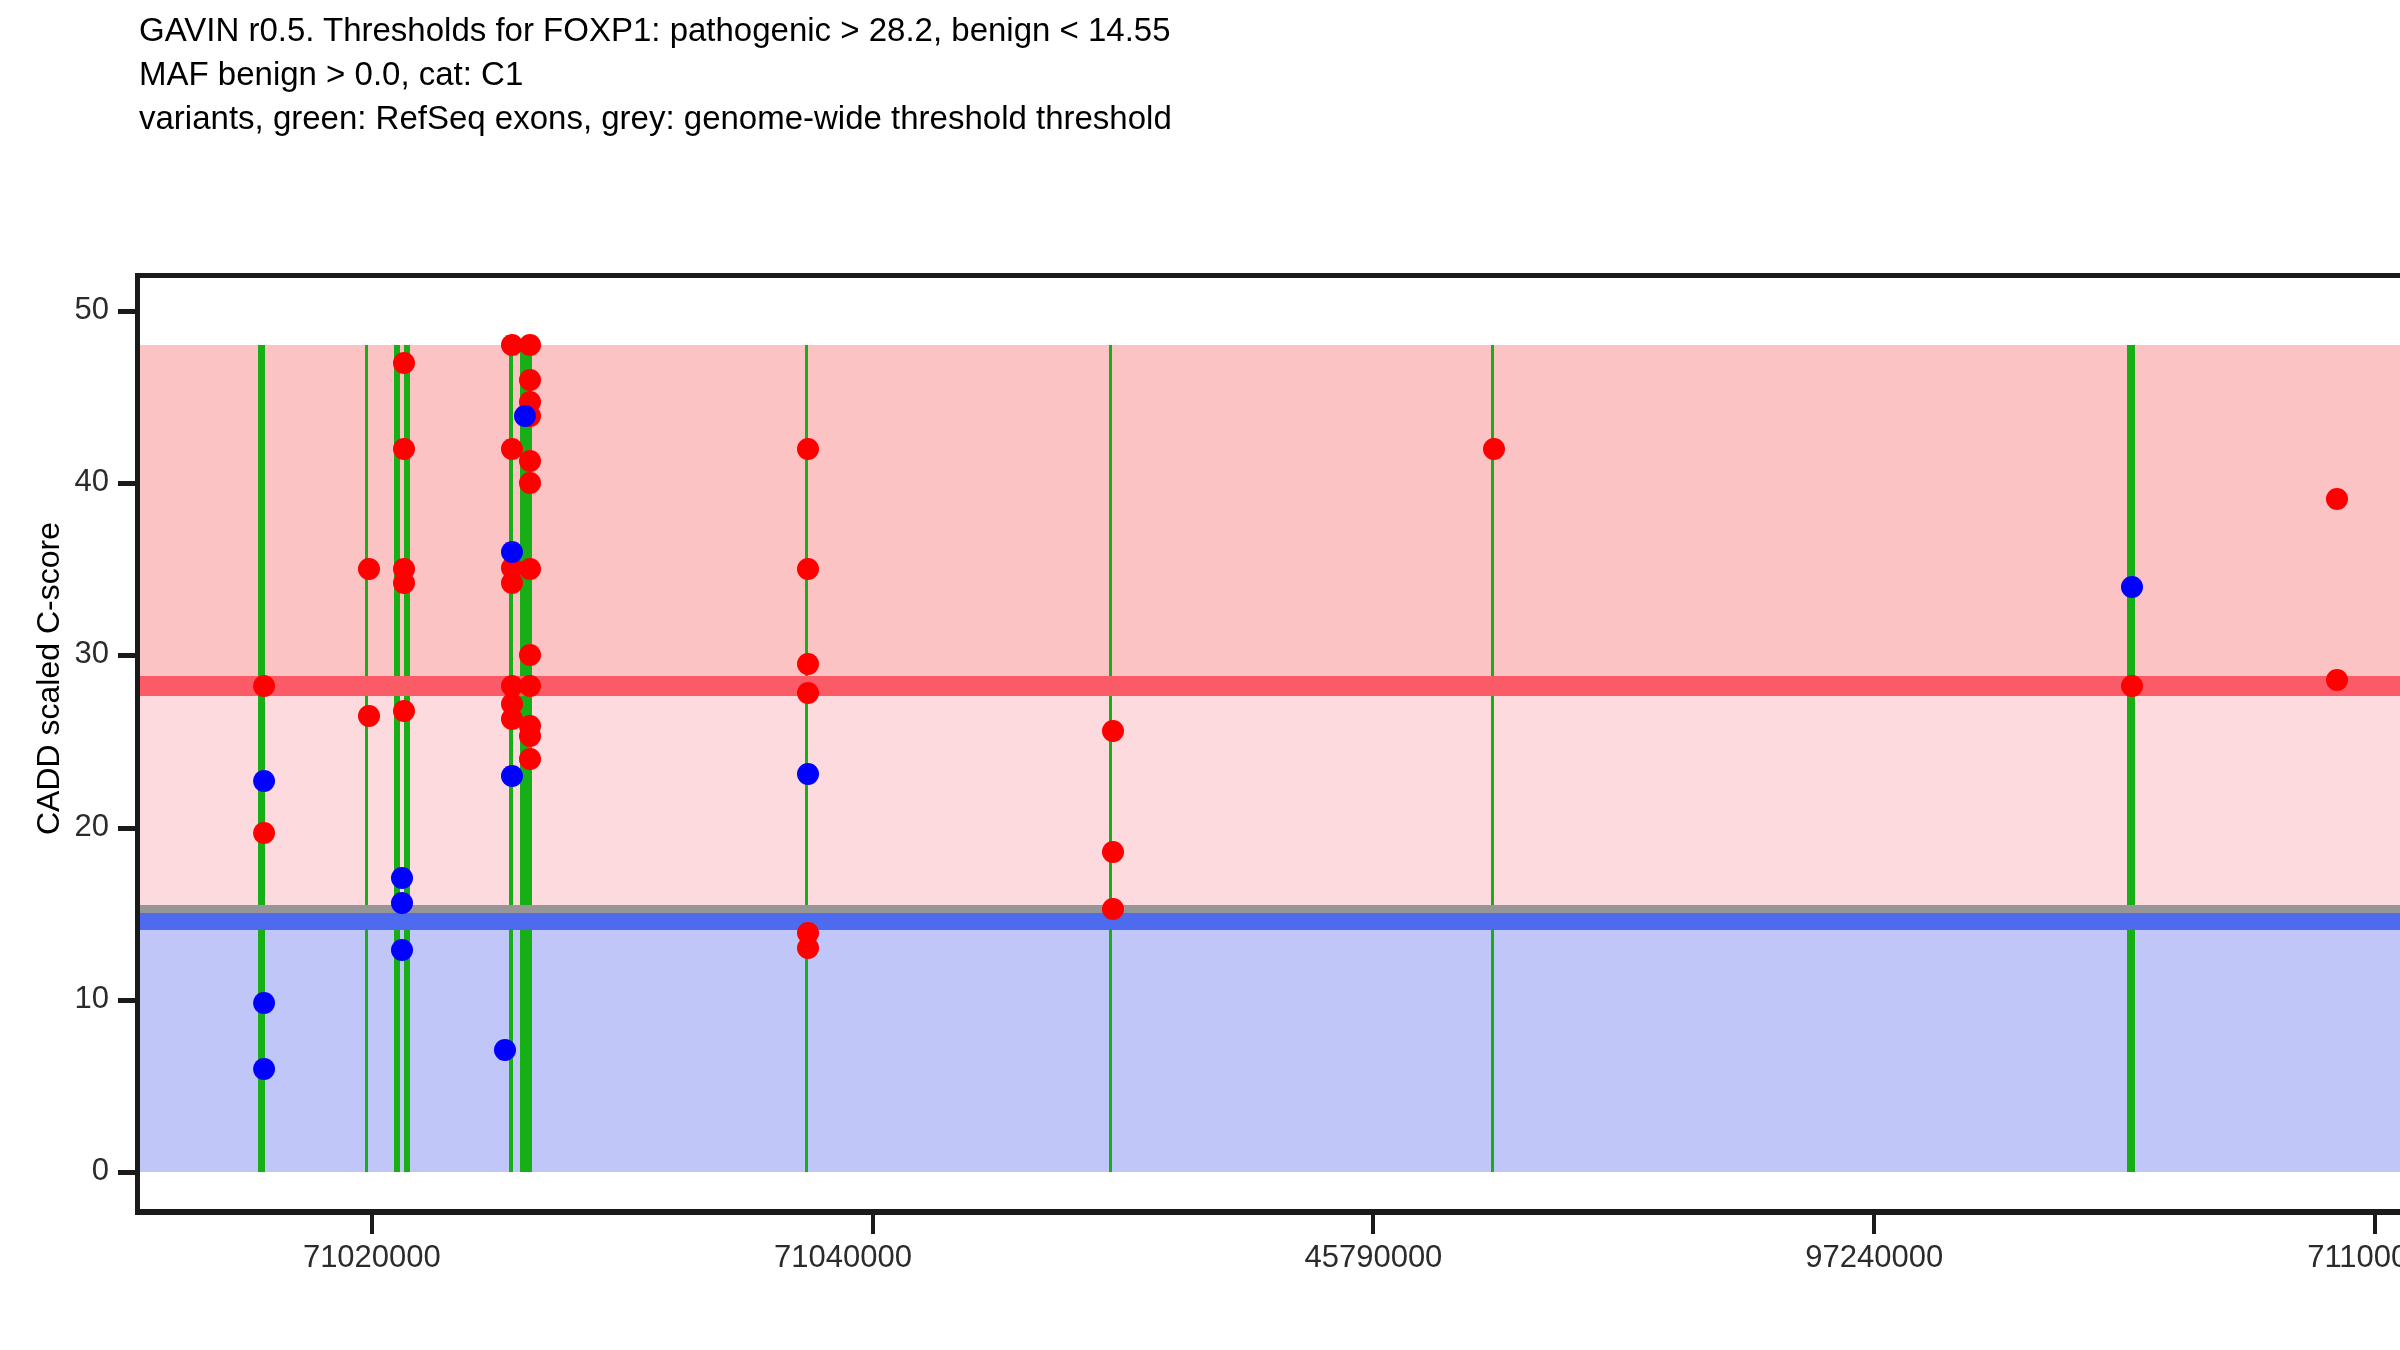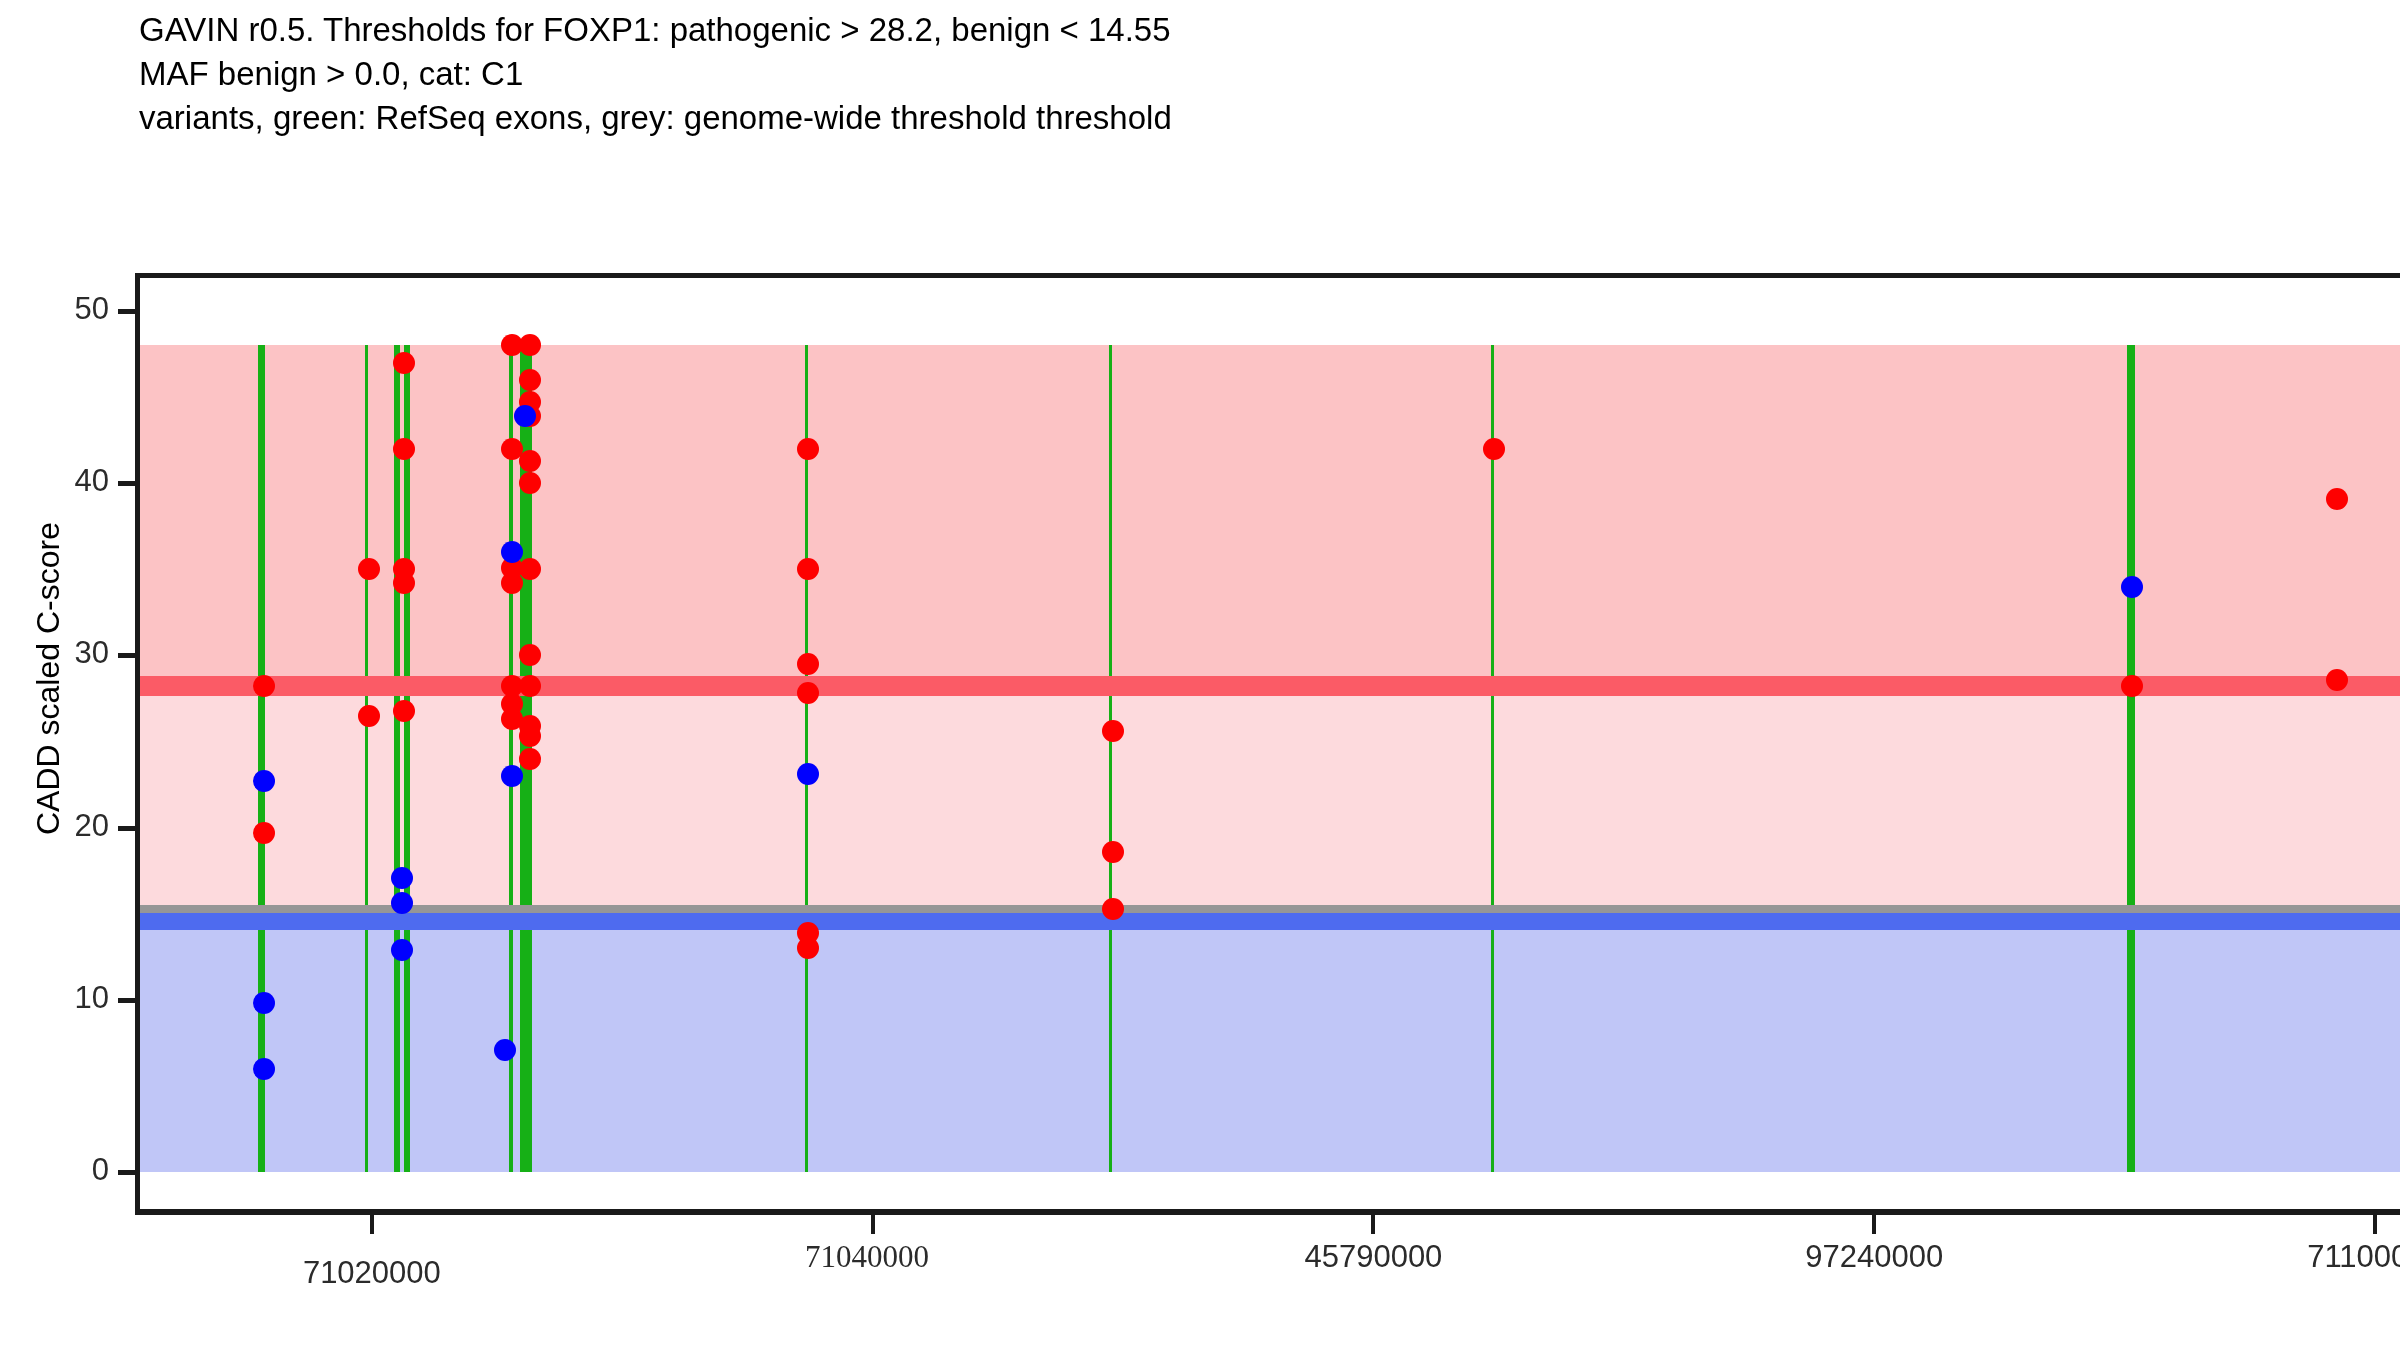--- a/index.html
+++ b/index.html
@@ -140,23 +140,23 @@
       <div class="ylabel" style="top: 979.8px;">10</div>
       <div class="ytick" style="top: 825.6px;"></div>
       <div class="ylabel" style="top: 807.6px;">20</div>
       <div class="ytick" style="top: 653.4px;"></div>
       <div class="ylabel" style="top: 635.4px;">30</div>
       <div class="ytick" style="top: 481.2px;"></div>
       <div class="ylabel" style="top: 463.2px;">40</div>
       <div class="ytick" style="top: 309px;"></div>
       <div class="ylabel" style="top: 291px;">50</div>
       <div class="xtick" style="left: 369.86px;"></div>
-      <div class="xlabel" style="left: 221.86px; margin-top: 16px;">71020000</div>
+      <div class="xlabel" style="left: 221.86px;">71020000</div>
       <div class="xtick" style="left: 870.636px;"></div>
-      <div class="xlabel" style="left: 717px; font-family: Liberation Serif, serif;">71040000</div>
+      <div class="xlabel" style="left: 693px;">71040000</div>
       <div class="xtick" style="left: 1371.41px;"></div>
       <div class="xlabel" style="left: 1223.41px;">45790000</div>
       <div class="xtick" style="left: 1872.19px;"></div>
       <div class="xlabel" style="left: 1724.19px;">97240000</div>
       <div class="xtick" style="left: 2372.96px;"></div>
       <div class="xlabel" style="left: 2224.96px;">71100000</div>
     </div>
 
 </div>
 

